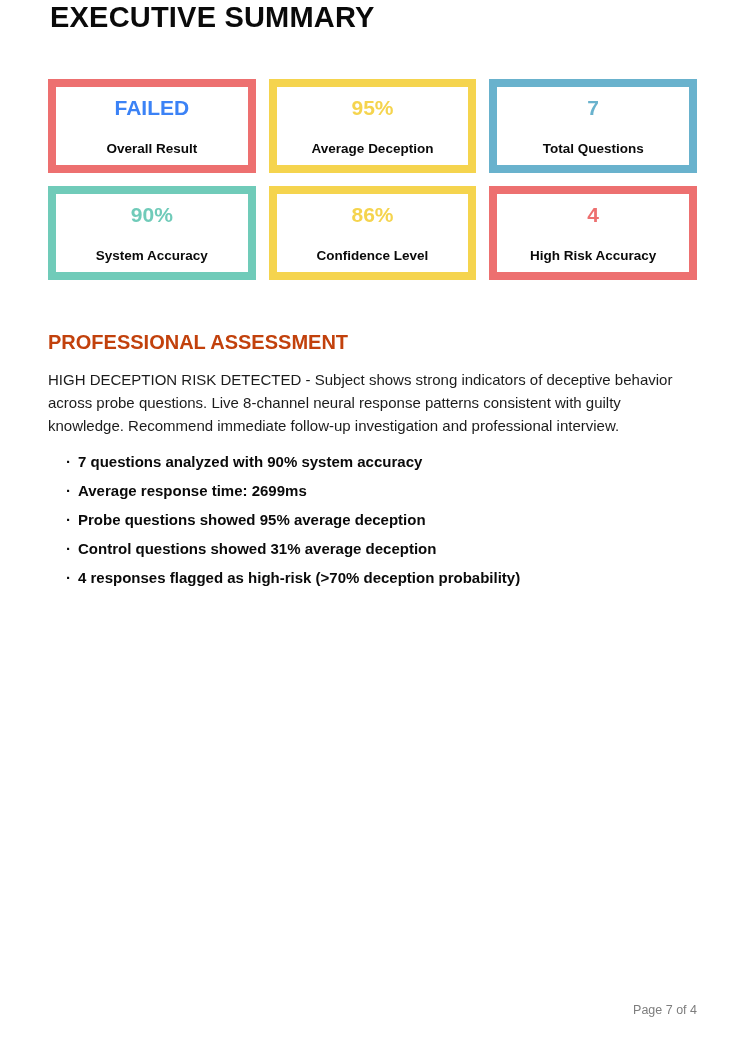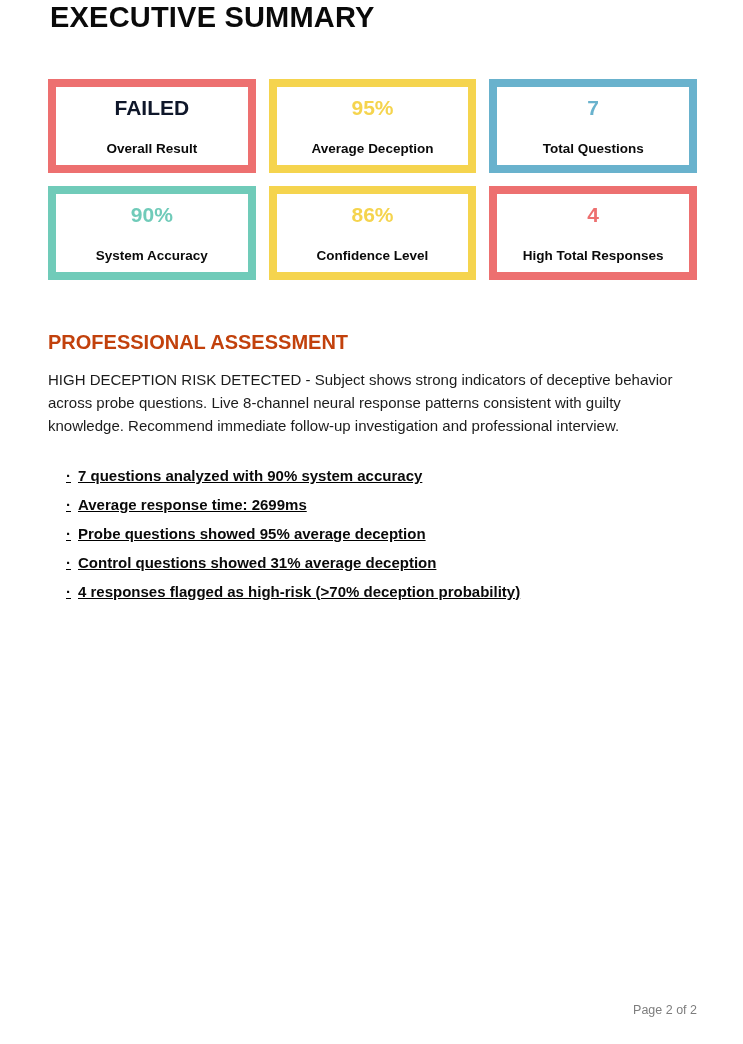--- a/index.html
+++ b/index.html
@@ -63,24 +63,23 @@
     margin-top: 14px;
     font-size: 15px;
     line-height: 23px;
     color: #1c1c1c;
     max-width: 650px;
   }
 
   .findings-heading { margin-top: 16px; }
 
   .findings-list {
-    margin-top: 29px;
+    margin-top: 15px;
     margin-left: 18px;
     list-style: none;
-    text-decoration: underline;
   }
   .findings-item {
     font-size: 15px;
     font-weight: bold;
     line-height: 20px;
     margin-bottom: 9px;
     color: #0a0a0a;
   }
   .findings-item::before {
     content: "\00B7";
@@ -99,21 +98,21 @@
 <body>
 
 <div class="page">
   <div class="content">
 
     <h1 class="doc-title">EXECUTIVE SUMMARY</h1>
 
     <div class="cards-grid">
 
       <div class="metric-card" style="border-color: rgb(237, 112, 112);">
-        <div class="metric-value" style="color: #0f172a;">FAILED</div>
+        <div class="metric-value" style="color: #3b82f6;">FAILED</div>
         <div class="metric-label">Overall Result</div>
       </div>
 
       <div class="metric-card" style="border-color: rgb(245, 212, 78);">
         <div class="metric-value" style="color: rgb(245, 212, 78);">95%</div>
         <div class="metric-label">Average Deception</div>
       </div>
 
       <div class="metric-card" style="border-color: rgb(105, 178, 205);">
         <div class="metric-value" style="color: rgb(105, 178, 205);">7</div>
@@ -125,32 +124,32 @@
         <div class="metric-label">System Accuracy</div>
       </div>
 
       <div class="metric-card" style="border-color: rgb(245, 212, 78);">
         <div class="metric-value" style="color: rgb(245, 212, 78);">86%</div>
         <div class="metric-label">Confidence Level</div>
       </div>
 
       <div class="metric-card" style="border-color: rgb(237, 112, 112);">
         <div class="metric-value" style="color: rgb(237, 112, 112);">4</div>
-        <div class="metric-label">High Total Responses</div>
+        <div class="metric-label">High Risk Accuracy</div>
       </div>
 
     </div>
 
     <h2 class="section-heading">PROFESSIONAL ASSESSMENT</h2>
     <p class="assessment-body">HIGH DECEPTION RISK DETECTED - Subject shows strong indicators of deceptive behavior across probe questions. Live 8-channel neural response patterns consistent with guilty knowledge. Recommend immediate follow-up investigation and professional interview.</p>
 
     <ul class="findings-list">
       <li class="findings-item">7 questions analyzed with 90% system accuracy</li>
       <li class="findings-item">Average response time: 2699ms</li>
       <li class="findings-item">Probe questions showed 95% average deception</li>
       <li class="findings-item">Control questions showed 31% average deception</li>
       <li class="findings-item">4 responses flagged as high-risk (&gt;70% deception probability)</li>
     </ul>
 
   </div>
 
-  <div class="page-footer">Page 2 of 2</div>
+  <div class="page-footer">Page 7 of 4</div>
 </div>
 
 </body></html>

